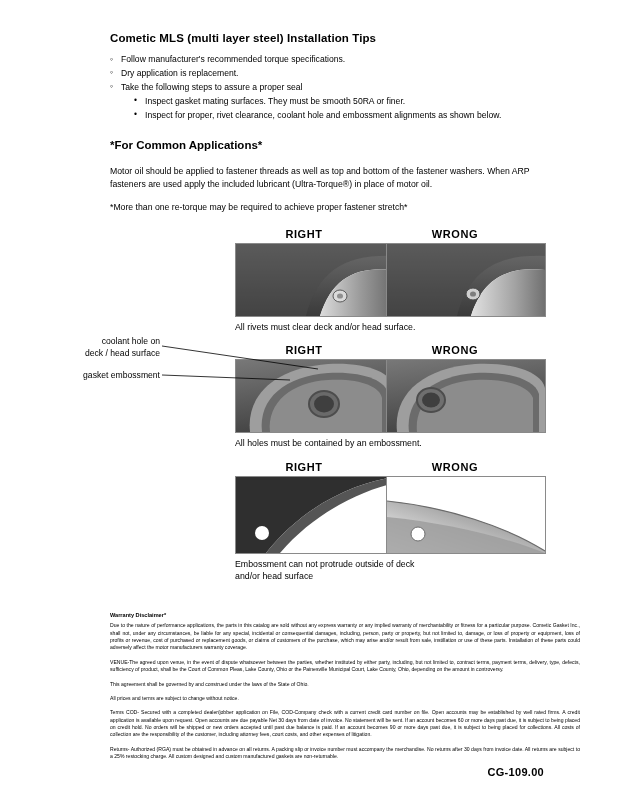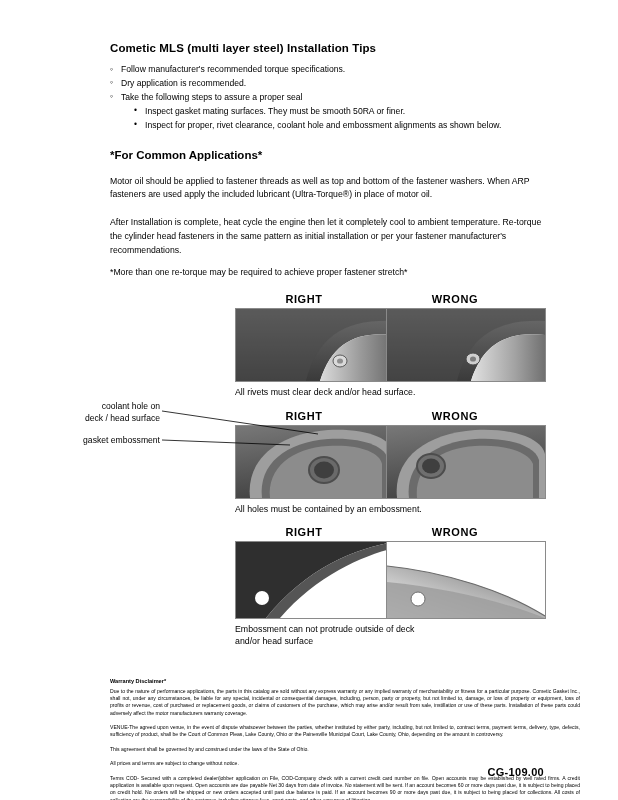--- a/index.html
+++ b/index.html
@@ -13,21 +13,21 @@
     font-family: "Liberation Sans", sans-serif;
     color: #000000;
     position: relative;
     overflow: hidden;
   }
   .page {
     position: relative;
     width: 618px;
     height: 800px;
     box-sizing: border-box;
-    padding: 42px 40px 0 40px;
+    padding: 32px 40px 0 40px;
   }
 
   
   h1.title {
     font-size: 11.5px;
     font-weight: bold;
     margin: 0 0 9px 70px;
     letter-spacing: 0.1px;
   }
   h2.subtitle {
@@ -159,33 +159,32 @@
 </style>
 </head>
 <body>
 
 <div class="page">
 
   <h1 class="title">Cometic MLS (multi layer steel) Installation Tips</h1>
 
   <ul class="bullets">
     <li><span>Follow manufacturer's recommended torque specifications.</span></li>
-    <li><span>Dry application is recommended.</span></li>
+    <li><span>Dry application is replacement.</span></li>
     <li>
       <span>Take the following steps to assure a proper seal</span>
       <ul class="sub">
         <li><span>Inspect gasket mating surfaces.  They must be smooth 50RA or finer.</span></li>
         <li><span>Inspect for proper, rivet clearance, coolant hole and embossment alignments as shown below.</span></li>
       </ul>
     </li>
   </ul>
 
   <h2 class="subtitle">*For Common Applications*</h2>
   <p class="body">Motor oil should be applied to fastener threads as well as top and bottom of the fastener washers. When ARP fasteners are used apply the included lubricant (Ultra-Torque®) in place of motor oil.</p>
-  <p class="body">After Installation is complete, heat cycle the engine then let it completely cool to ambient temperature. Re-torque the cylinder head fasteners in the same pattern as initial installation or per your fastener manufacturer's recommendations.</p>
   <p class="note">*More than one re-torque may be required to achieve proper fastener stretch*</p>
 
   <div class="figures">
 
     <div class="figrow">
       <div class="figcol">
         <div class="figlabel">RIGHT</div>
         <div class="figbox">
           <svg width="158" height="72" viewBox="0 0 158 72">
             <defs>

